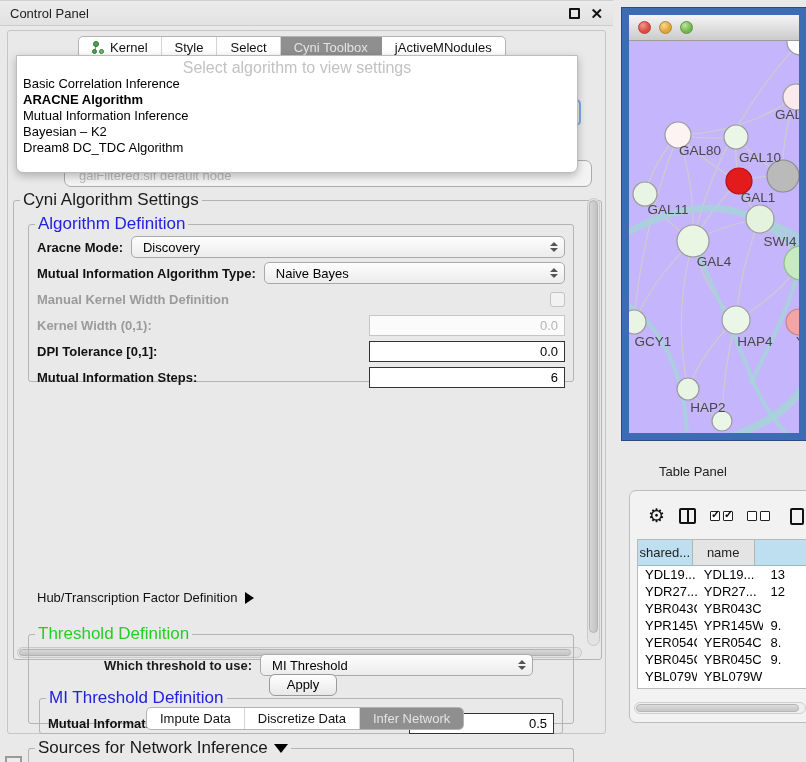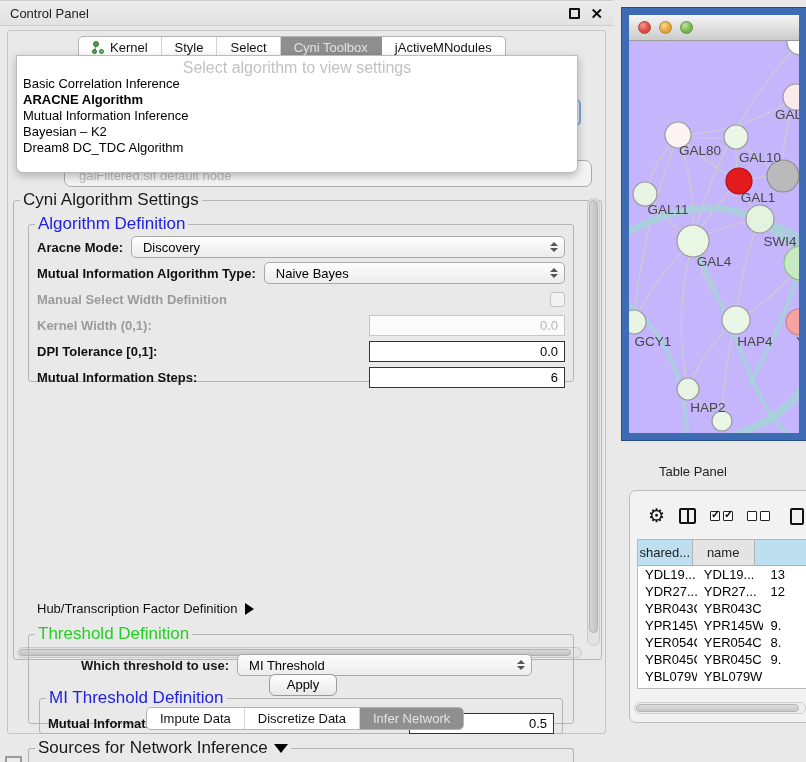--- a/index.html
+++ b/index.html
@@ -87,24 +87,24 @@
   .combo .stepper { margin-left:auto; display:flex; flex-direction:column; gap:2px; align-items:center; }
   .stepper i { width:0; height:0; border-left:4px solid transparent; border-right:4px solid transparent; display:block; }
   .stepper i.up { border-bottom:4px solid #555; }
   .stepper i.dn { border-top:4px solid #555; }
   .checkbox { margin-left:auto; width:15px; height:15px; border:1px solid #c3c3c3; border-radius:3px; background:#f2f2f2; }
   .numfield {
     margin-left:auto; width:196px; height:21px; background:#fff; border:1px solid #333;
     font-size:13px; text-align:right; padding:0 6px; line-height:19px; color:#000;
   }
   .numfield.dis { border:1px solid #c6c6c6; color:#b4b4b4; background:#fbfbfb; }
-  .hub-row { position:absolute; left:24px; top:400px; display:flex; align-items:center; gap:8px; font-size:13px; color:#111;margin-top:11px; }
+  .hub-row { position:absolute; left:24px; top:400px; display:flex; align-items:center; gap:8px; font-size:13px; color:#111; }
   .tri-right { width:0; height:0; border-top:6px solid transparent; border-bottom:6px solid transparent; border-left:9px solid #000; }
   .fs-threshold { position:absolute; left:15px; top:434px; width:546px; height:100px; }
-  .fs-threshold .row1 { position:absolute; left:52px; right:40px; top:10px; display:flex; align-items:center; }
+  .fs-threshold .row1 { position:absolute; left:75px; right:40px; top:10px; display:flex; align-items:center; }
   .fs-mith { position:absolute; left:10px; top:44px; width:524px; height:46px; }
   .fs-mith .row { height:30px; }
   .fs-mith .numfield { width:145px; }
   .fs-sources { position:absolute; left:15px; top:548px; width:546px; height:110px; border-bottom:none; }
   .legend-flex { display:flex; align-items:center; gap:6px; }
   .tri-down { width:0; height:0; border-left:7px solid transparent; border-right:7px solid transparent; border-top:9px solid #000; display:inline-block; }
   .attr-title { position:absolute; left:8px; top:6px; font-weight:bold; font-size:13px; }
   .apply-btn {
     position:absolute; left:269px; top:674px; width:68px; height:22px;
     background:linear-gradient(#ffffff,#e8e8e8); border:1px solid #9a9a9a;
@@ -243,21 +243,21 @@
           <span class="lbl">Mutual Information Algorithm Type:</span>
           <span class="combo">
             <span>Naive Bayes</span>
             <span class="stepper">
                 <i class="up"></i>
                 <i class="dn"></i>
               </span>
           </span>
         </div>
         <div class="row">
-          <span class="lbl dis">Manual Select Width Definition</span>
+          <span class="lbl dis">Manual Kernel Width Definition</span>
           <span class="checkbox"></span>
         </div>
         <div class="row">
           <span class="lbl dis">Kernel Width (0,1):</span>
           <span class="numfield dis">0.0</span>
         </div>
         <div class="row">
           <span class="lbl">DPI Tolerance [0,1]:</span>
           <span class="numfield">0.0</span>
         </div>

